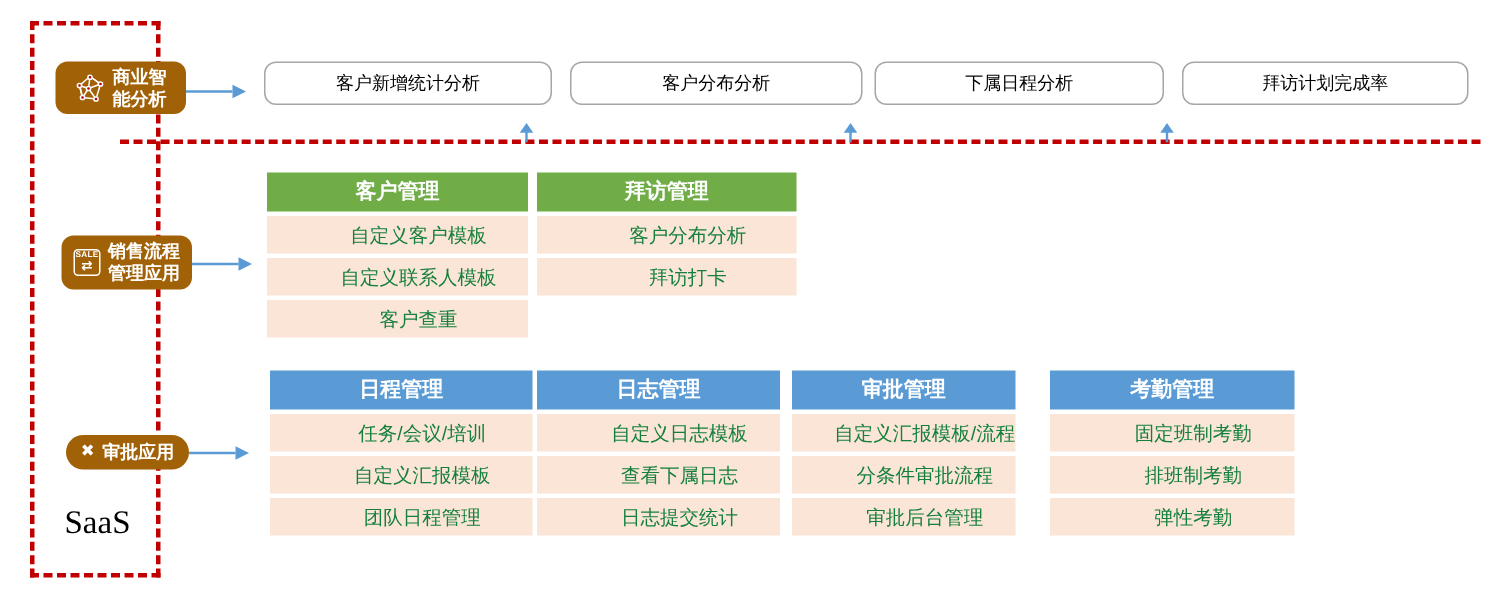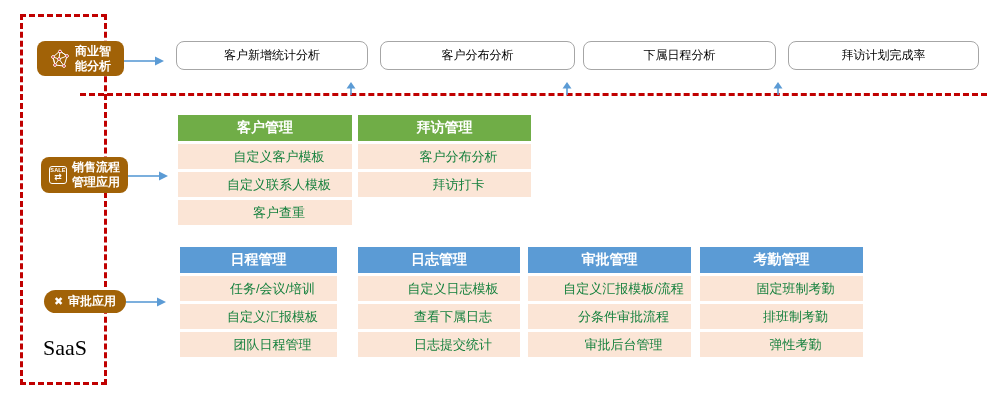--- a/index.html
+++ b/index.html
@@ -54,23 +54,23 @@
     color:#fff;font-weight:bold;font-size:14px;white-space:nowrap;
   }
   .trow{
     height:25px;background:#FBE5D6;display:flex;align-items:center;justify-content:center;
     font-size:13px;color:#15803d;white-space:nowrap;padding-left:28px;
   }
   .green .thead{background:#70AD47;}
   .blue  .thead{background:#5B9BD5;}
   .tbl-customer  {left:178px;top:115px;width:174px;}
   .tbl-visit     {left:358px;top:115px;width:173px;}
-  .tbl-schedule  {left:180px;top:247px;width:157px;}
+  .tbl-schedule  {left:180px;top:247px;width:175px;}
   .tbl-log       {left:358px;top:247px;width:162px;}
-  .tbl-approval  {left:528px;top:247px;width:163px;}
+  .tbl-approval  {left:528px;top:247px;width:149px;}
   .tbl-attendance{left:700px;top:247px;width:163px;justify-content:center;}
   
   .h-arrow{position:absolute;z-index:2;}
   .h-arrow1{left:124px;top:55px;}
   .h-arrow2{left:128px;top:170px;}
   .h-arrow3{left:126px;top:296px;}
   .u-arrow{position:absolute;z-index:2;}
   .u-arrow1{left:346px;top:82px;}
   .u-arrow2{left:562px;top:82px;}
   .u-arrow3{left:773px;top:82px;}

